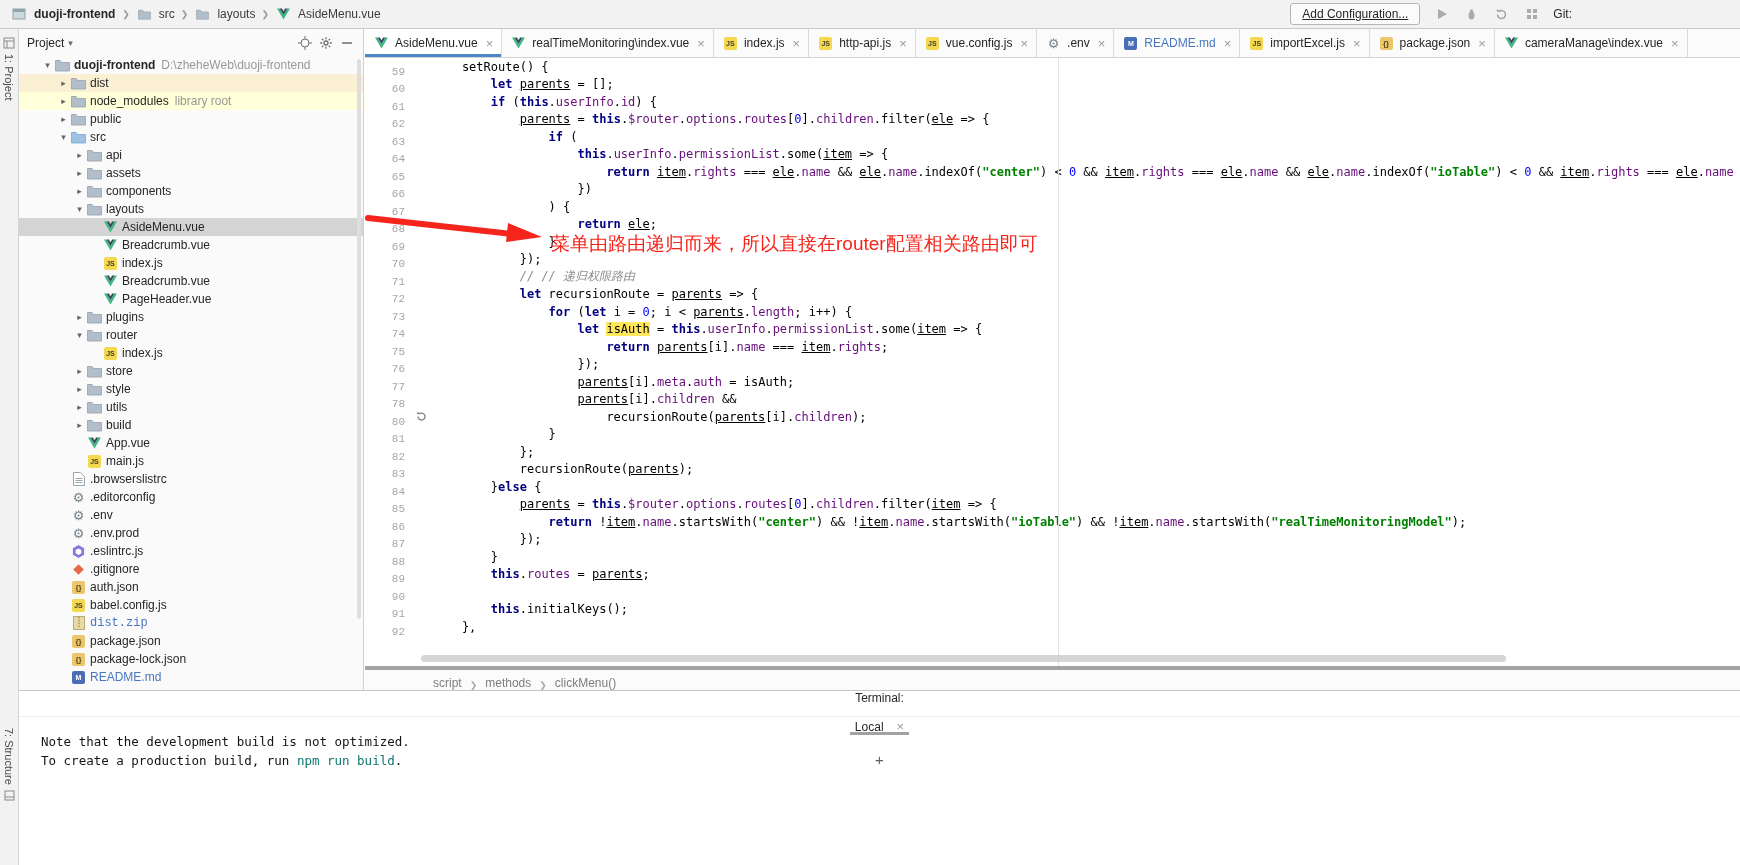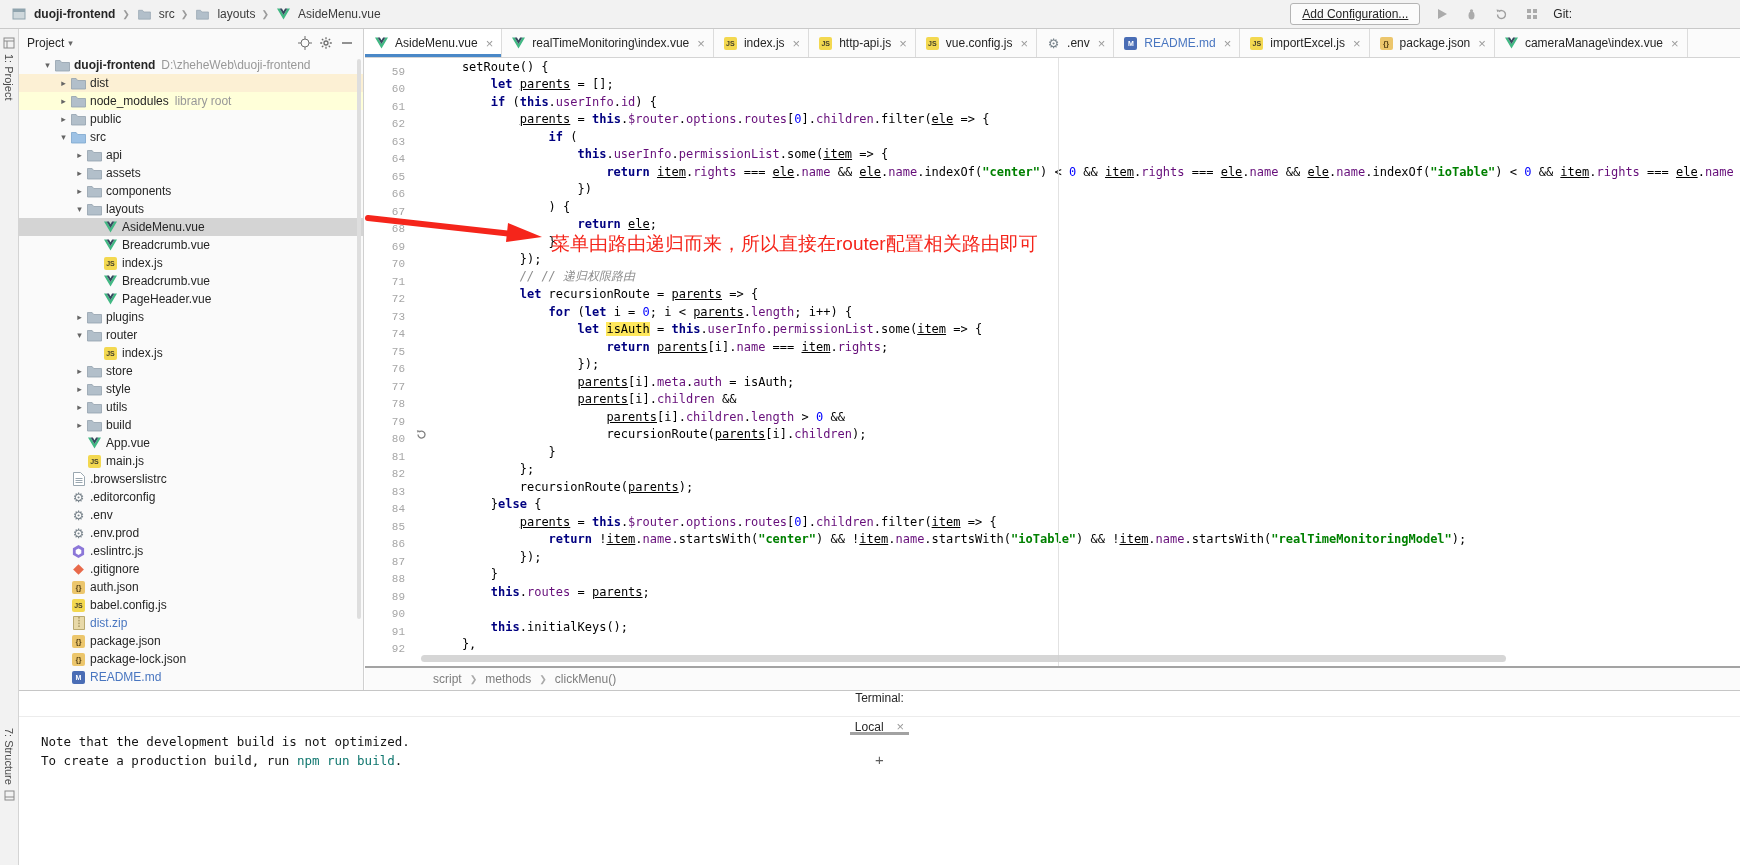--- a/index.html
+++ b/index.html
@@ -65,22 +65,22 @@
   .tk{color:#000080;font-weight:bold;}
   .ts{color:#008000;font-weight:bold;}
   .tn{color:#0000ff;}
   .tc{color:#8c8c8c;font-style:italic;}
   .tf{color:#660e7a;}
   .tu{text-decoration:underline;}
   .thl{background:#ffe85c;}
   .tcmd{color:#0f766e;}
   .hscroll{position:absolute;left:56px;width:1085px;bottom:4px;height:7px;background:#cfcfcf;
            border-radius:4px;opacity:.85;}
-  .ebc{position:absolute;left:0;right:0;bottom:0;height:24px;background:#fbfbfb;border-top:2px solid #a3a3a3;
-       display:flex;align-items:center;gap:8px;padding-left:68px;font-size:12px;color:#7d7d7d;margin-top:25px;}
+  .ebc{position:absolute;left:0;right:0;bottom:0;height:24px;background:#fbfbfb;border-top:4px solid #a3a3a3;
+       display:flex;align-items:flex-end;gap:8px;padding-left:68px;font-size:12px;color:#7d7d7d;margin-top:25px;}
   .ebc .sep{color:#aaa;font-size:9px;}
 
   
   .arrow{position:absolute;left:364px;top:210px;pointer-events:none;z-index:20;}
   .anno{position:absolute;left:551px;top:231px;z-index:20;font-size:19px;pointer-events:none;white-space:nowrap;}
 
   
   .terminal{position:absolute;left:19px;right:0;top:690px;bottom:0;background:#fff;border-top:1px solid #c6c6c6;}
   .term-head{height:26px;display:flex;align-items:center;gap:16px;padding:0 10px;
              border-bottom:1px solid #ececec;color:#262626;flex-direction:column;}
@@ -467,21 +467,21 @@
           </span>
           <span class="tlabel">auth.json</span>
         </div>
         <div class="trow" style="padding-left: 38px;">
           <span class="chev"></span>
           <span class="icon">
             <span class="fi fi-js">JS</span>
           </span>
           <span class="tlabel">babel.config.js</span>
         </div>
-        <div class="trow" style="padding-left: 38px;">
+        <div class="trow" style="padding-left: 38px; font-family: Liberation Mono, monospace;">
           <span class="chev"></span>
           <span class="icon">
             <svg width="12" height="14" viewBox="0 0 12 14">
               <path fill="#e8d9a8" stroke="#b9a96f" d="M.5.5h11v13H.5z"></path>
               <path stroke="#8b7a45" d="M6 1v11" stroke-dasharray="1.6 1.2"></path>
             </svg>
           </span>
           <span class="tlabel" style="color:#4976c0">dist.zip</span>
         </div>
         <div class="trow" style="padding-left: 38px;">
@@ -686,25 +686,20 @@
           </div>
           <div class="cline">
             <span class="lnum">77</span>
             <span class="fold"></span>
             <span class="ctext"><span class="">                    </span><span class="tu">parents</span><span class="">[i].</span><span class="tf">meta</span><span class="">.</span><span class="tf">auth</span><span class=""> = isAuth;</span></span>
           </div>
           <div class="cline">
             <span class="lnum">78</span>
             <span class="fold"></span>
             <span class="ctext"><span class="">                    </span><span class="tu">parents</span><span class="">[i].</span><span class="tf">children</span><span class=""> &amp;&amp;</span></span>
-          </div>
-          <div class="cline">
-            <span class="lnum">79</span>
-            <span class="fold"></span>
-            <span class="ctext"><span class="">                        </span><span class="tu">parents</span><span class="">[i].</span><span class="tf">children</span><span class="">.</span><span class="tf">length</span><span class=""> &gt; </span><span class="tn">0</span><span class=""> &amp;&amp;</span></span>
           </div>
           <div class="cline">
             <span class="lnum">80</span>
             <span class="fold">
               <svg width="11" height="11" viewBox="0 0 11 11">
                 <path fill="none" stroke="#7f7f7f" stroke-width="1.3" d="M2 5.5a3.5 3.5 0 1 0 1-2.4"></path>
                 <path fill="#7f7f7f" d="M.8 1.2l3 .5-2.1 2.1z"></path>
               </svg>
             </span>
             <span class="ctext"><span class="">                        recursionRoute(</span><span class="tu">parents</span><span class="">[i].</span><span class="tf">children</span><span class="">);</span></span>

